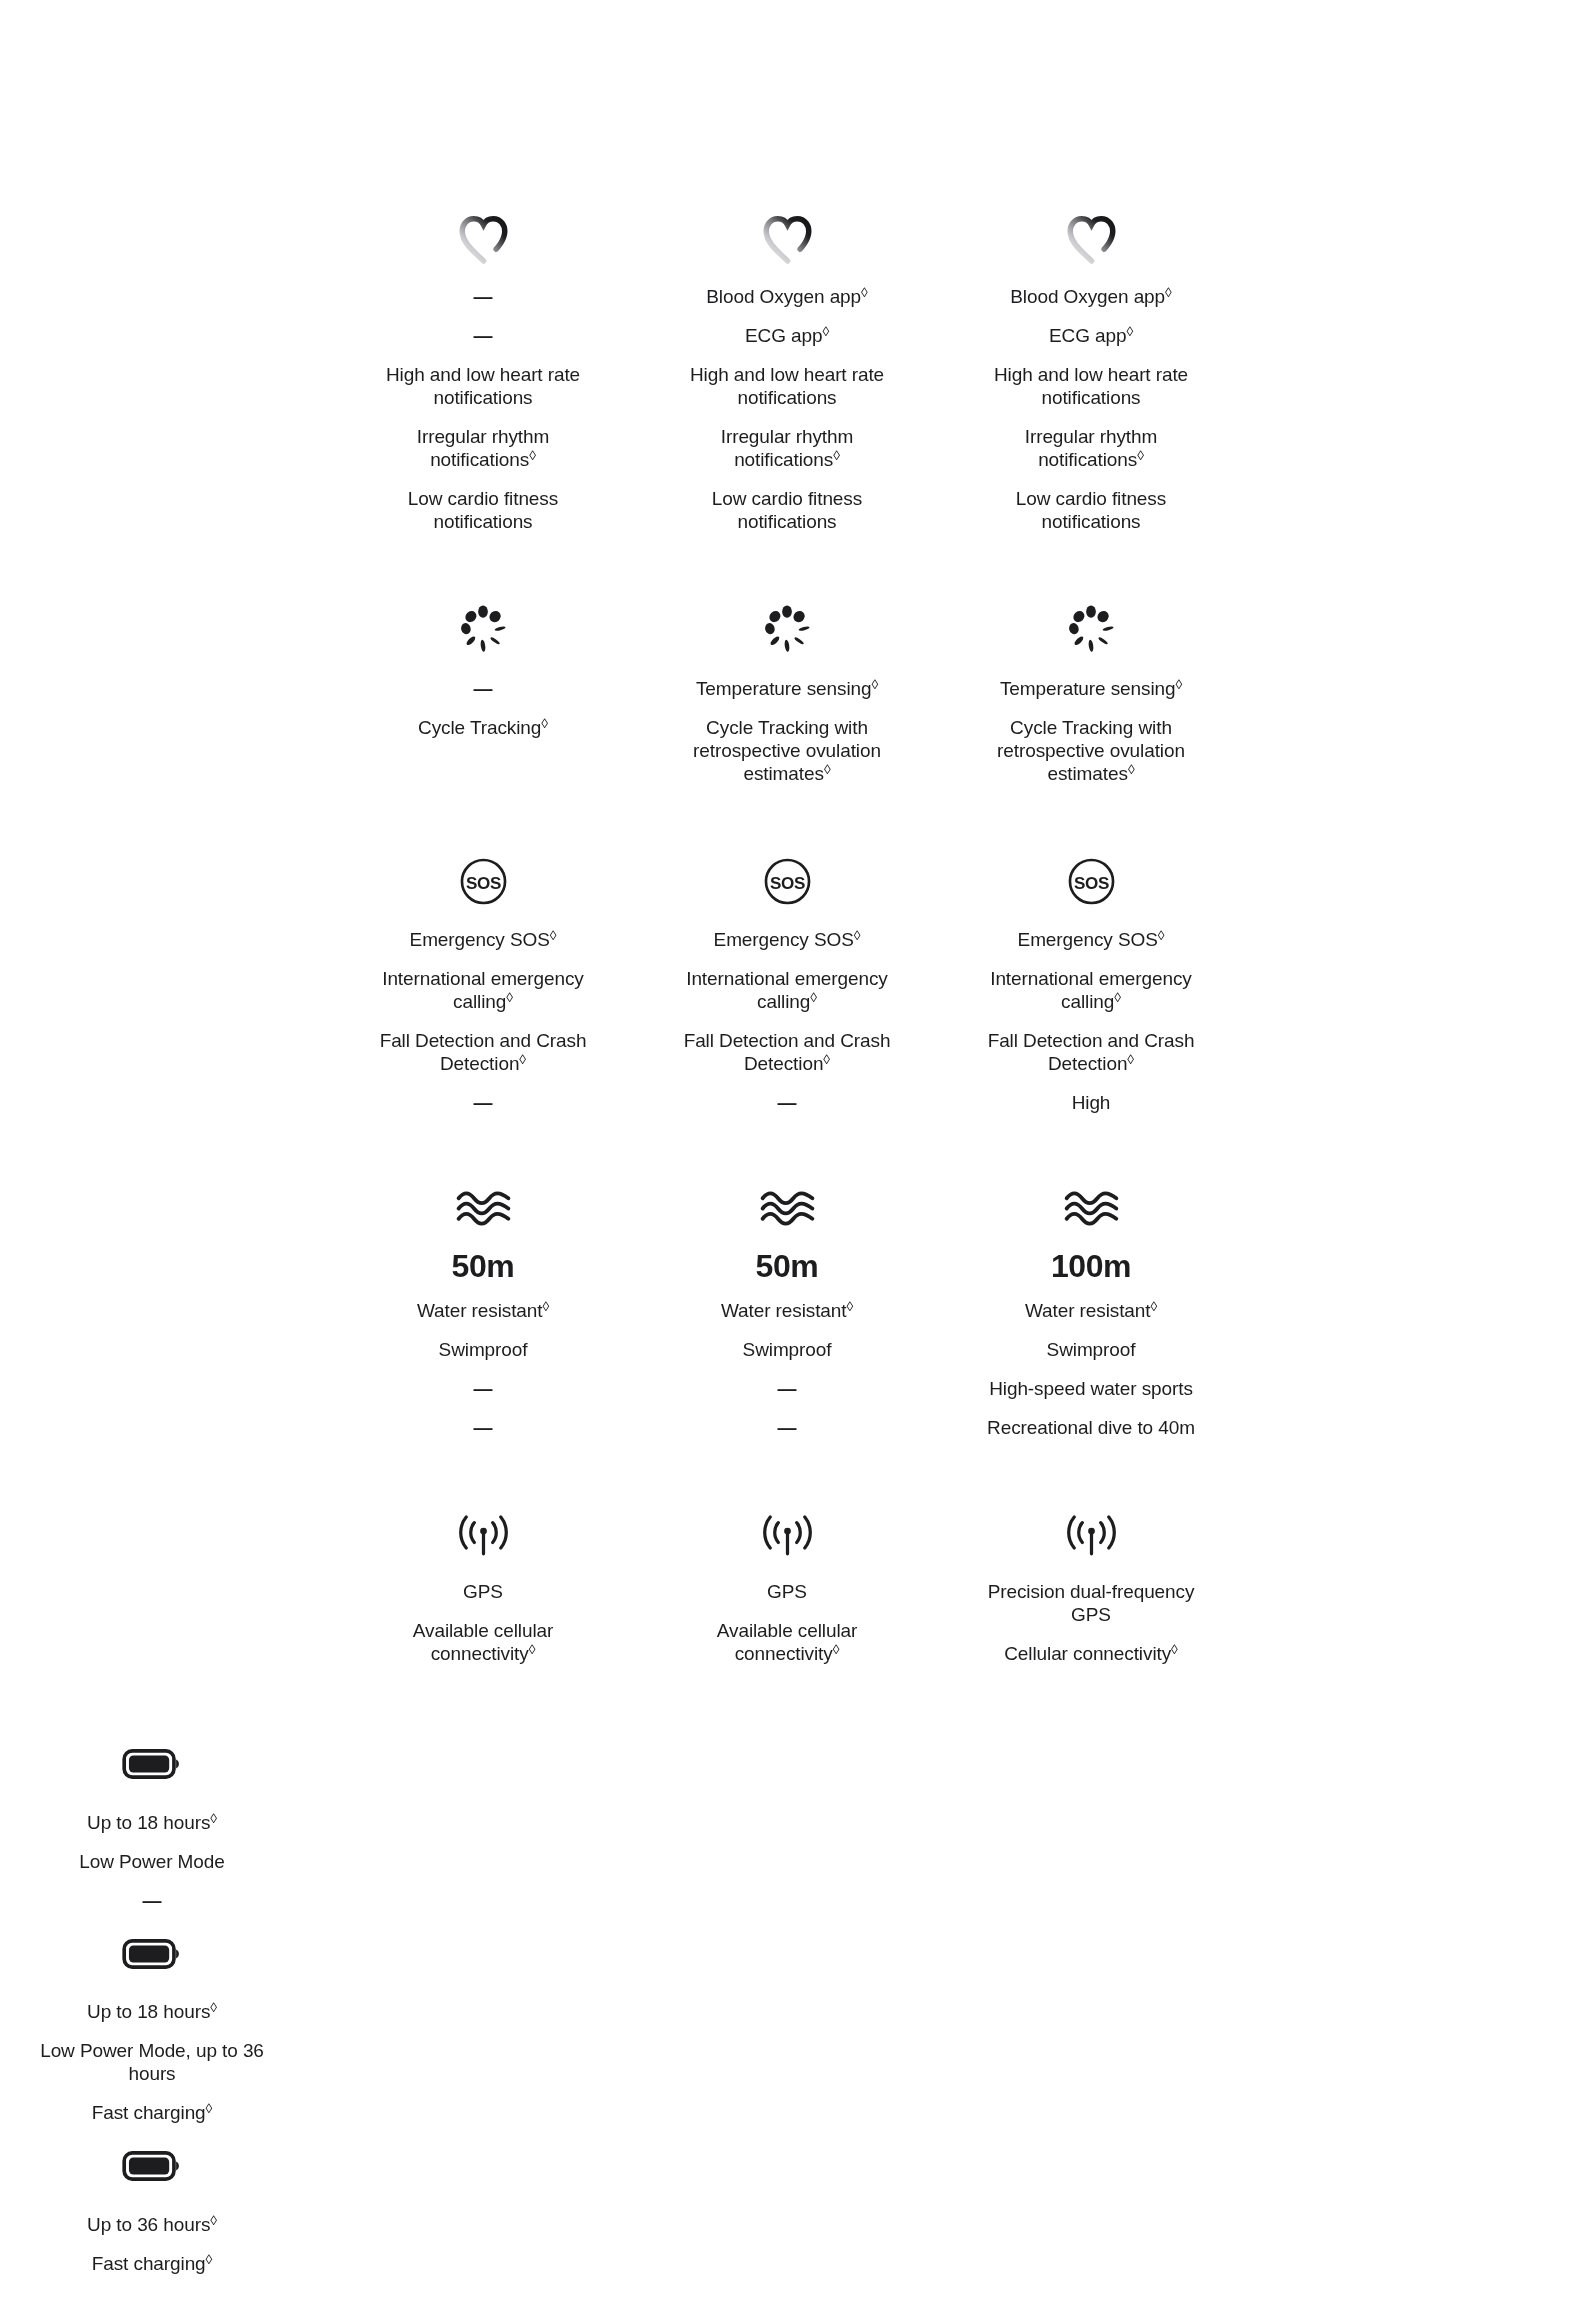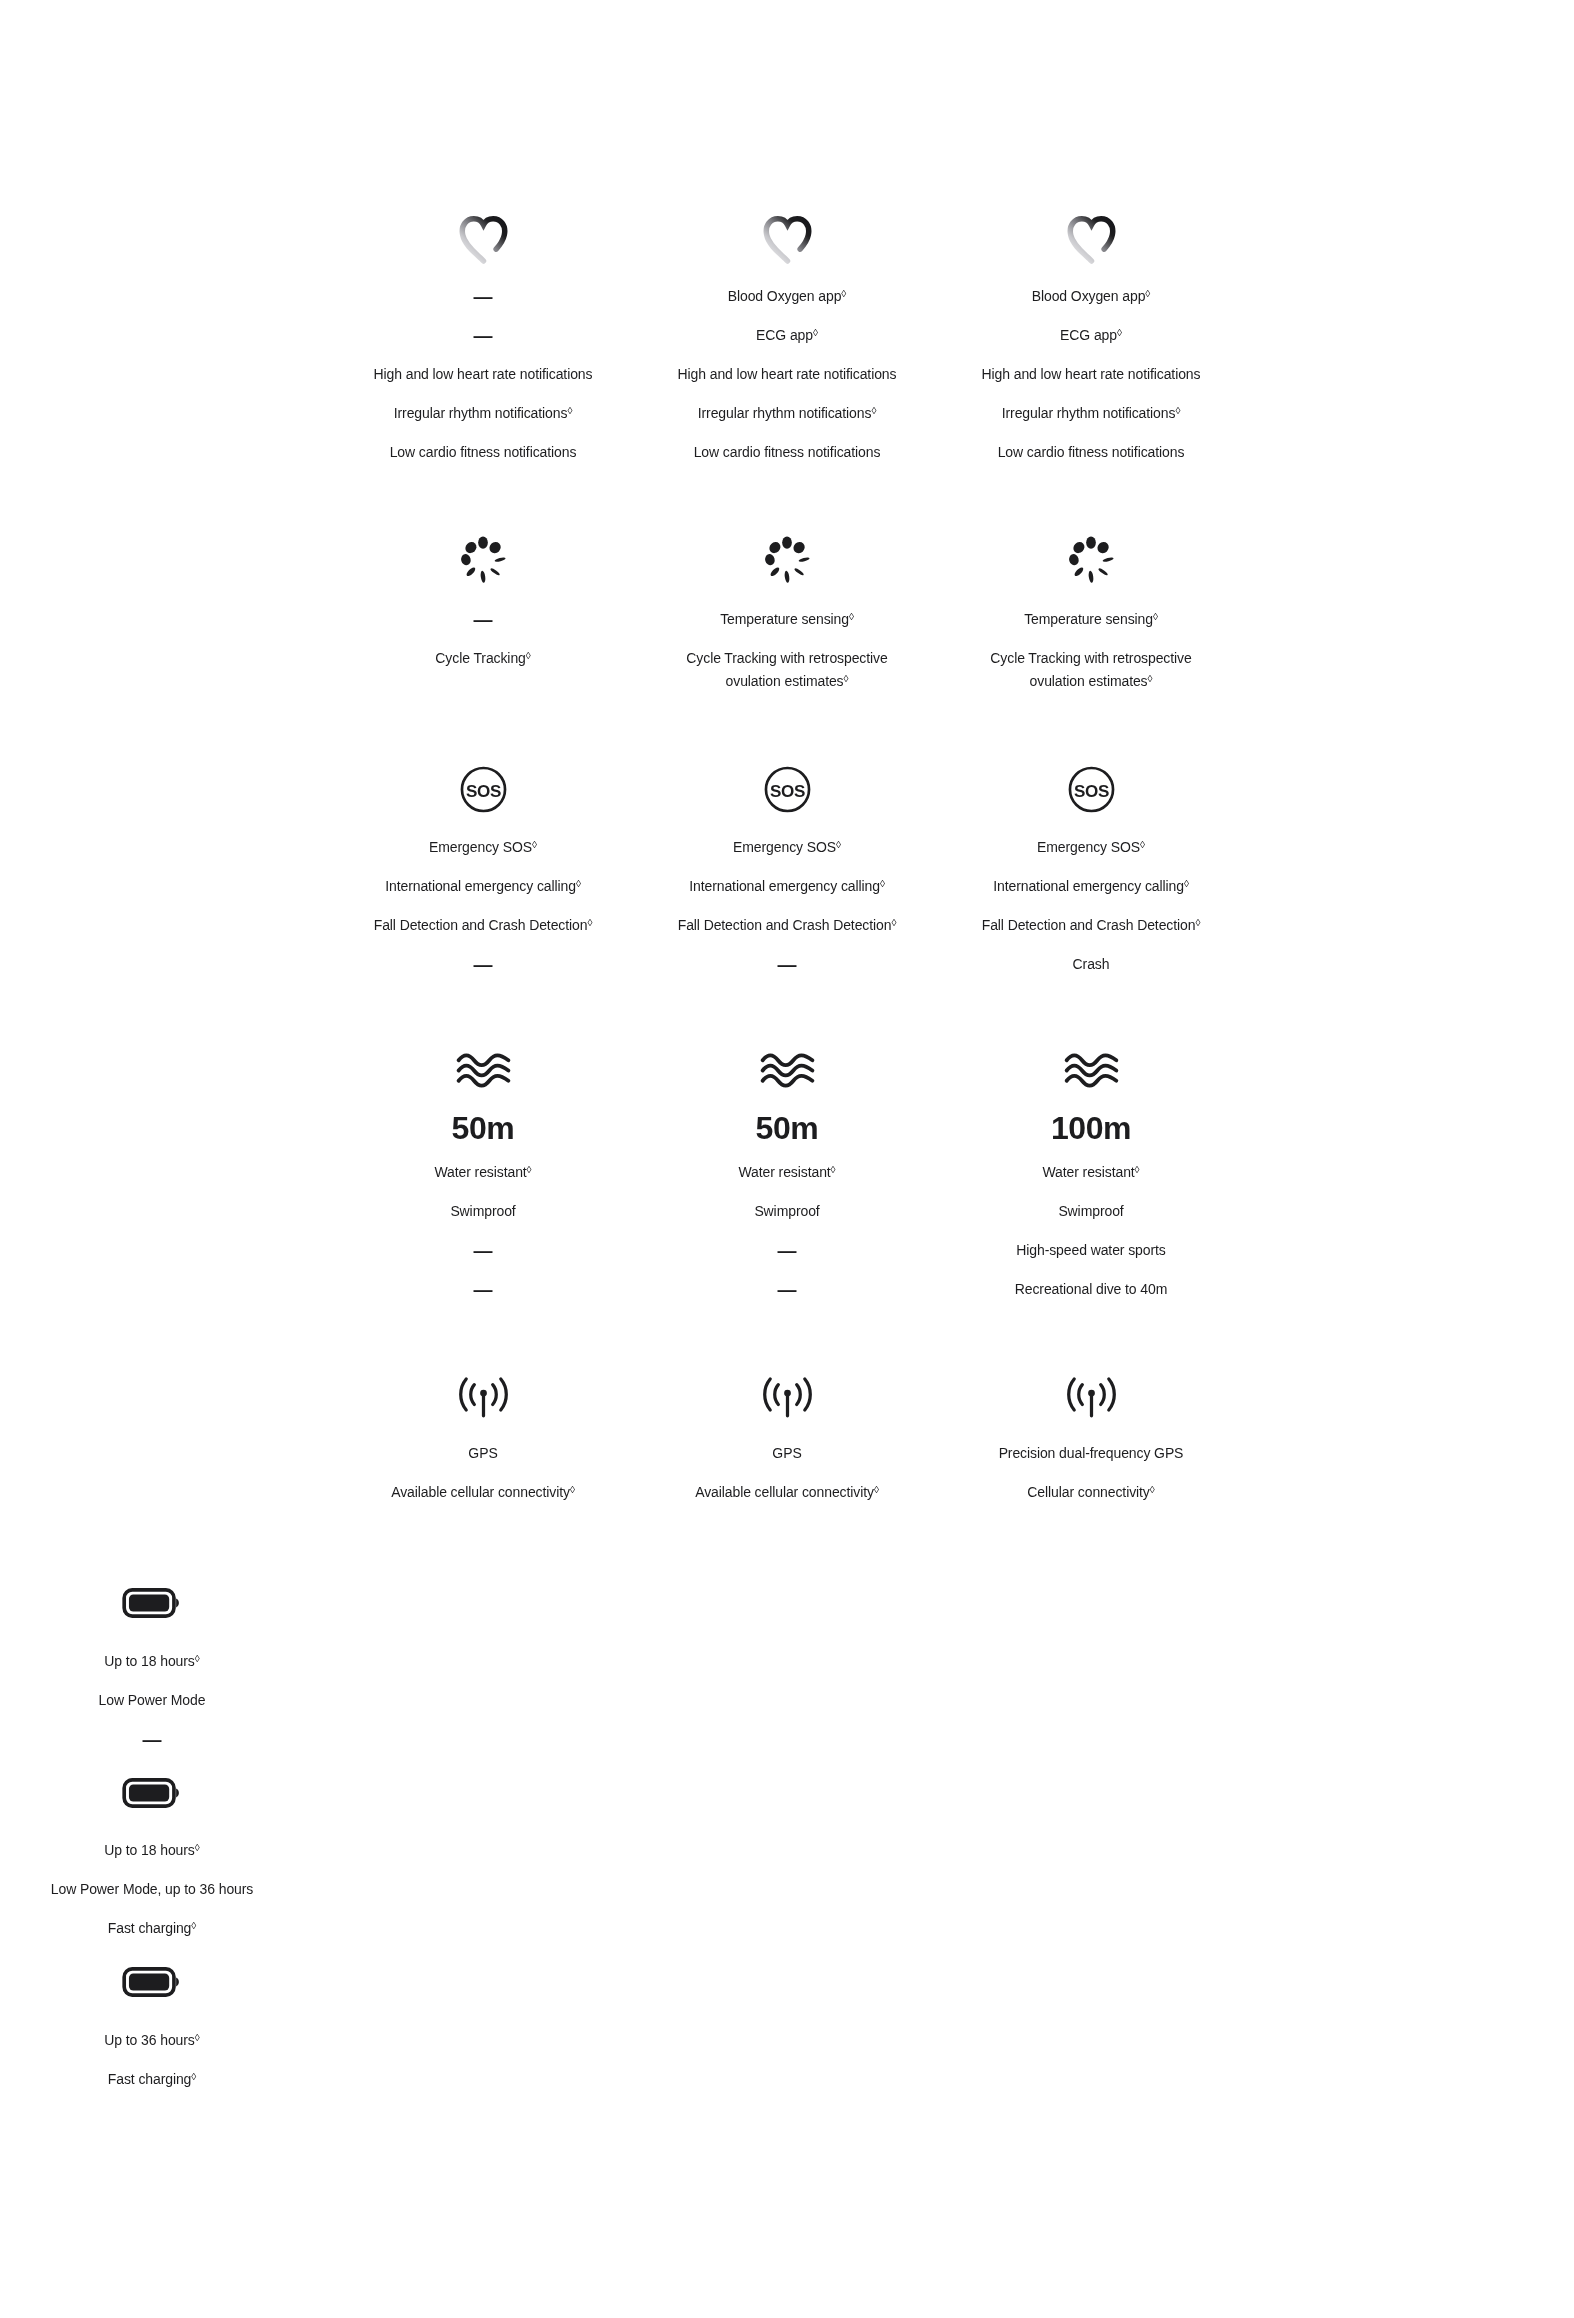--- a/index.html
+++ b/index.html
@@ -30,21 +30,21 @@
     align-items:center;
     text-align:center;
   }
   .icon-wrap{
     height:68px;
     display:flex;
     align-items:center;
     margin-bottom:4.4px;
   }
   .spec-line{
-    font-size:14px;
+    font-size:19px;
     line-height:23px;
     letter-spacing:-0.1px;
     width:243px;
     margin:0 auto;
     padding:8px 0;
     color:#1d1d1f;
   }
   .spec-line.dash{
     font-size:19px;
     font-weight:700;
@@ -231,21 +231,21 @@
     <div class="col">
       <div class="icon-wrap">
         <svg class="ic ic-sos" viewBox="0 0 66 66">
           <circle cx="33" cy="33" r="29" fill="none" stroke="#1d1d1f" stroke-width="3.6"></circle>
           <text x="33" y="42.5" text-anchor="middle" font-family="'Liberation Sans',sans-serif" font-size="23" font-weight="700" fill="#1d1d1f" letter-spacing="-0.5">SOS</text>
         </svg>
       </div>
       <div class="spec-line">Emergency SOS<sup class="fn">◊</sup></div>
       <div class="spec-line">International emergency calling<sup class="fn">◊</sup></div>
       <div class="spec-line">Fall Detection and Crash Detection<sup class="fn">◊</sup></div>
-      <div class="spec-line">Crash</div>
+      <div class="spec-line">High</div>
     </div>
   </div>
 
   <div class="feature-row row-water">
 
     <div class="col">
       <div class="icon-wrap">
         <svg class="ic ic-water" viewBox="0 0 78 50">
           <g fill="none" stroke="#1d1d1f" stroke-width="5.2" stroke-linecap="round">
             <path d="M5 11 C 12 2, 19 2, 26 11 S 40 20, 47 11 S 61 2, 73 11"></path>

